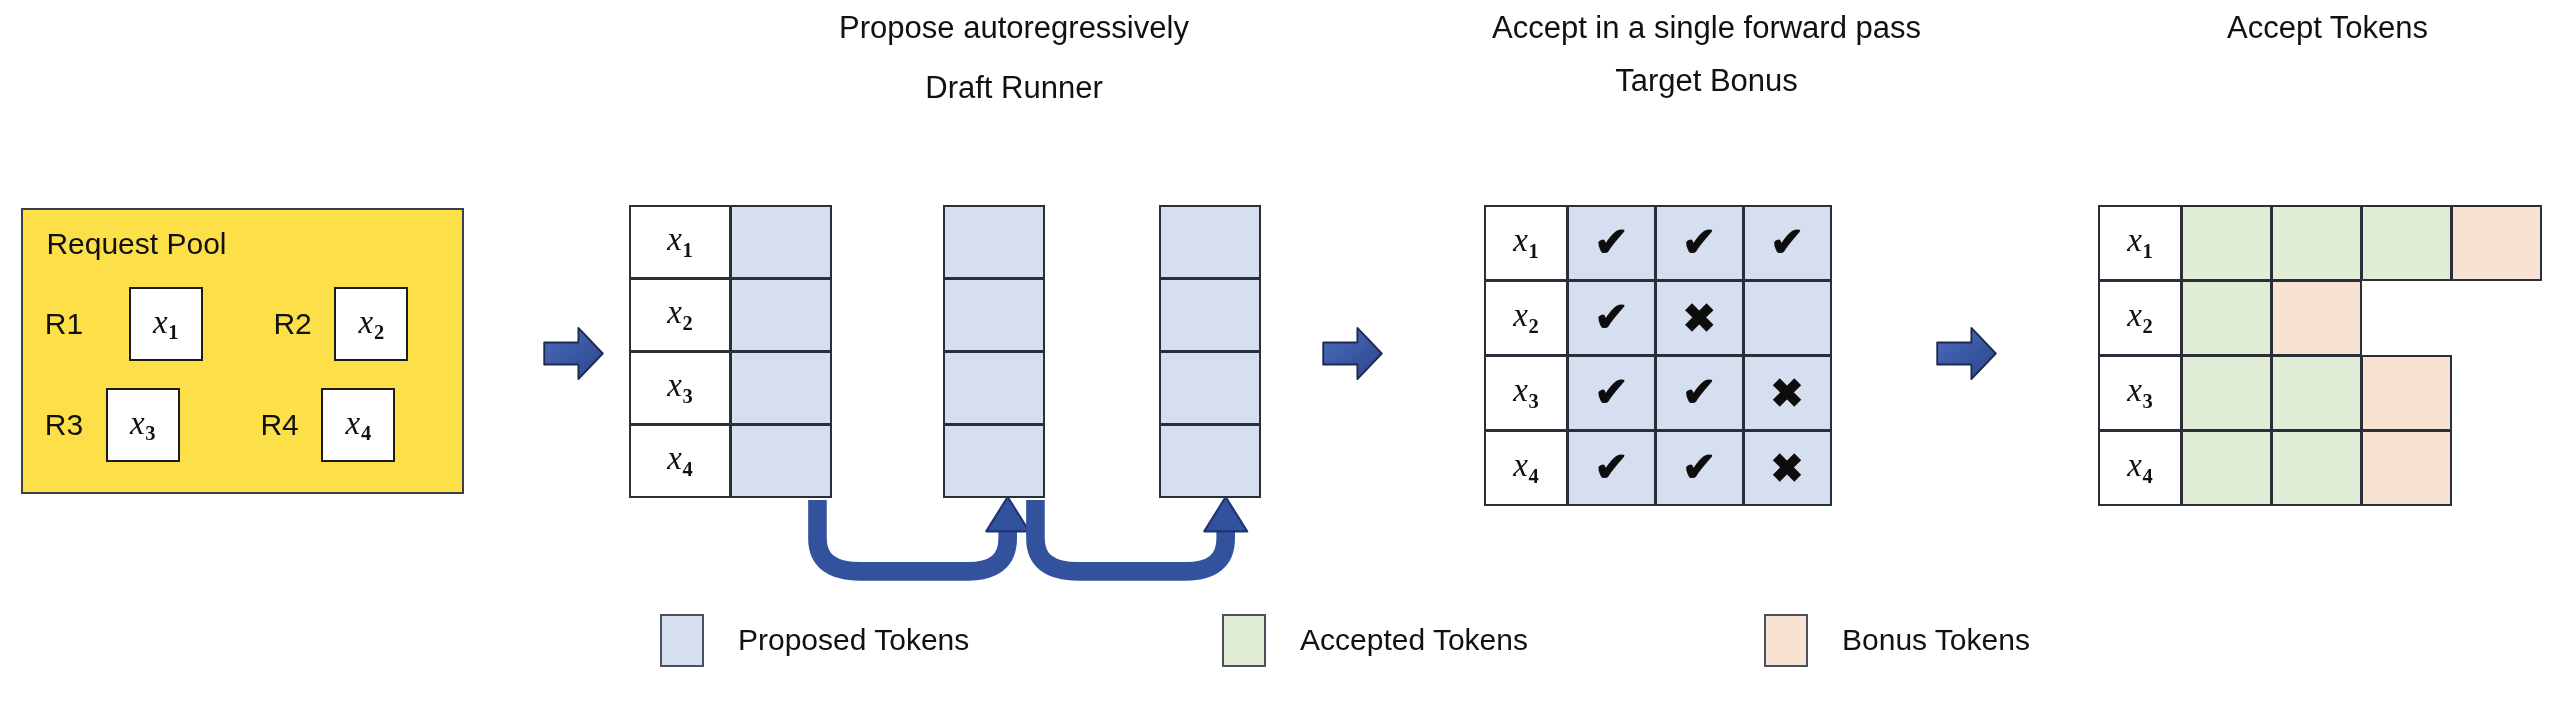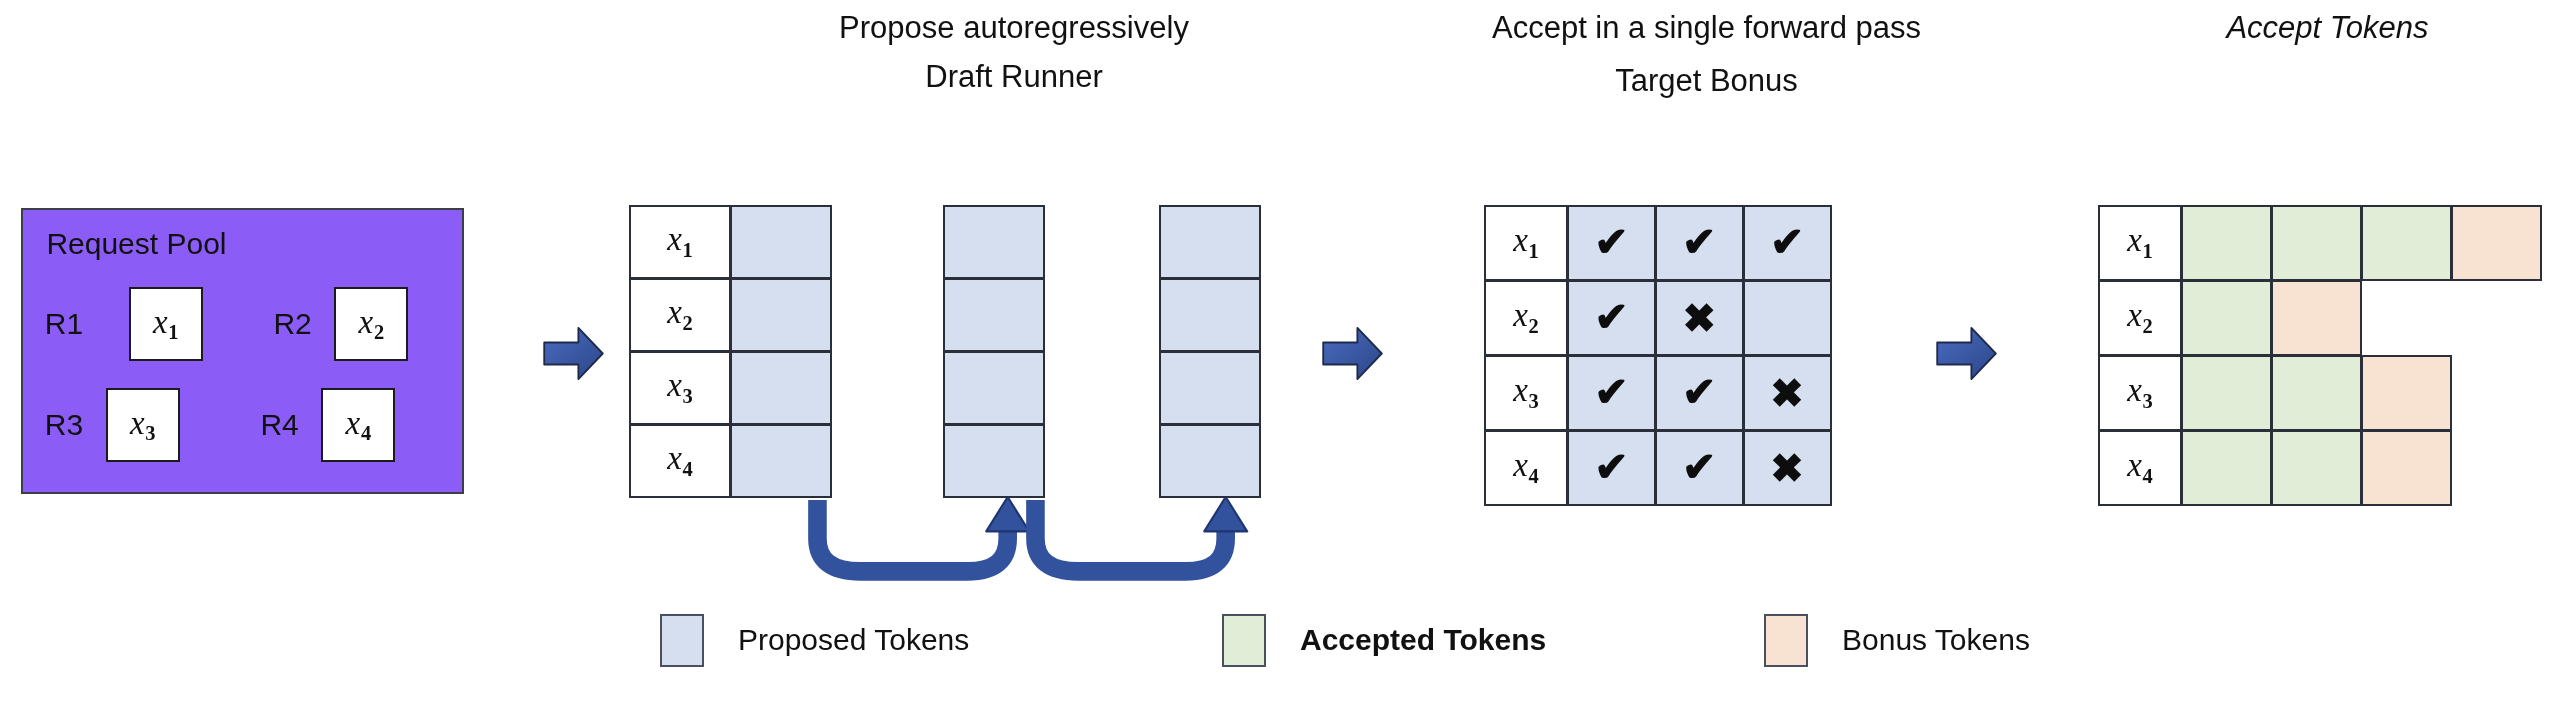--- a/index.html
+++ b/index.html
@@ -42,21 +42,21 @@
     vertical-align: -0.32em;
     margin-left: 0.7px;
   }
 
   
   #request-pool {
     position: absolute;
     left: 21.4px; top: 208px;
     width: 443px; height: 286px;
     border: 2.1px solid #3b3f4a;
-    background: #8b5cf6;
+    background: #fde047;
   }
   #request-pool .rp-title {
     position: absolute;
     left: 23px; top: 17px;
     font-size: 30px;
     color: #111;
   }
   .rp-row { position: absolute; display: flex; align-items: center; }
   .rp-label {
     font-size: 30px; color: #111;
@@ -106,26 +106,26 @@
     color: #111;
     white-space: nowrap;
   }
 </style>
 </head>
 <body>
 
 <div id="canvas">
 
   <div class="hdr" style="left:757px; top:10px; width:514px;">Propose autoregressively</div>
-  <div class="hdr" style="left:757px; top:59px; width:514px;">Draft Runner</div>
+  <div class="hdr" style="left:757px; top:70px; width:514px;">Draft Runner</div>
 
   <div class="hdr" style="left:1385px; top:10px; width:643px;">Accept in a single forward pass</div>
   <div class="hdr" style="left:1385px; top:63px; width:643px;">Target Bonus</div>
 
-  <div class="hdr" style="left:2099px; top:10px; width:457px;font-style:italic;">Accept Tokens</div>
+  <div class="hdr" style="left:2099px; top:10px; width:457px;">Accept Tokens</div>
 
   <div id="request-pool">
     <div class="rp-title">Request Pool</div>
 
     <div class="rp-row" style="left:21.4px; top:77px;gap:23px;">
       <span class="rp-label">R1</span>
       <span class="rp-box">
         <span class="tok"><span>x</span><sub>1</sub></span>
       </span>
     </div>
@@ -362,21 +362,21 @@
       <div class="cell orange" style="width:91px;height:76px;"></div>
       <div class="cell blank" style="width:91px;height:76px;"></div>
     </div>
   </div>
 
   <div id="legend">
     <div class="lg-item" style="left:660px; top:2.9px;">
       <span class="lg-sw" style="background:#d6dff0;"></span>
       <span class="lg-txt">Proposed Tokens</span>
     </div>
-    <div class="lg-item" style="left:1222px; top:2.9px;font-weight:bold;">
+    <div class="lg-item" style="left:1222px; top:2.9px;">
       <span class="lg-sw" style="background:#e2edd7;"></span>
       <span class="lg-txt">Accepted Tokens</span>
     </div>
     <div class="lg-item" style="left:1764px; top:2.9px;">
       <span class="lg-sw" style="background:#f8e3d2;"></span>
       <span class="lg-txt">Bonus Tokens</span>
     </div>
   </div>
 
 </div>

